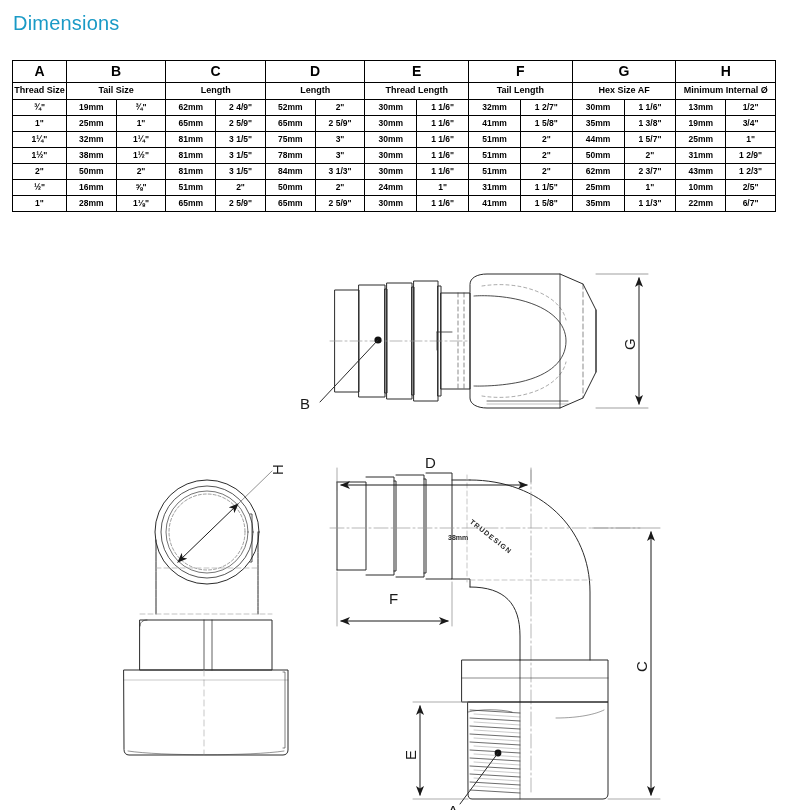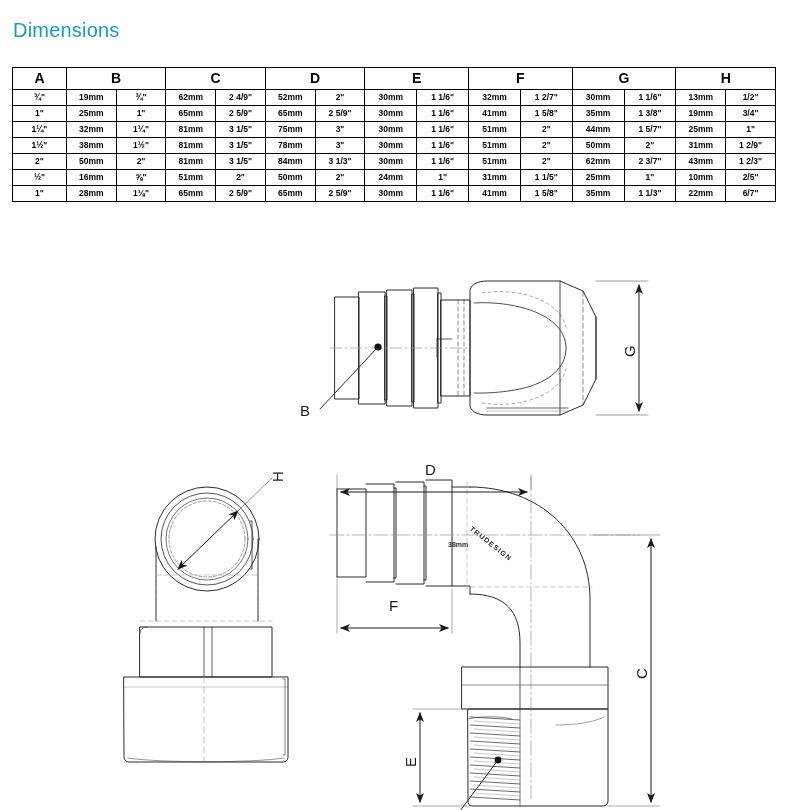--- a/index.html
+++ b/index.html
@@ -1,21 +1,21 @@
 <!DOCTYPE html>
 <html><head>
 <meta charset="utf-8">
 <style>
   html,body{margin:0;padding:0;background:#ffffff;}
   body{
     width:788px;height:810px;position:relative;overflow:hidden;
     font-family:"Liberation Sans", sans-serif;
     color:#000;
   }
-  #page{position:absolute;left:0;top:7px;width:788px;height:662px;}
+  #page{position:absolute;left:0;top:0;width:788px;height:662px;}
 
   
   .page-title{
     position:absolute;left:13px;top:12px;
     font-size:20px;font-weight:400;letter-spacing:.2px;
     color:#1a9ac6;
     font-family:"Liberation Sans", sans-serif;
   }
 
   
@@ -107,20 +107,30 @@
       <tr class="letters">
         <th>A</th>
         <th colspan="2">B</th>
         <th colspan="2">C</th>
         <th colspan="2">D</th>
         <th colspan="2">E</th>
         <th colspan="2">F</th>
         <th colspan="2">G</th>
         <th colspan="2">H</th>
       </tr>
+      <tr class="subhead">
+        <td>Thread Size</td>
+        <td colspan="2">Tail Size</td>
+        <td colspan="2">Length</td>
+        <td colspan="2">Length</td>
+        <td colspan="2">Thread Length</td>
+        <td colspan="2">Tail Length</td>
+        <td colspan="2">Hex Size AF</td>
+        <td colspan="2">Minimum Internal Ø</td>
+      </tr>
     </thead>
     <tbody id="table-body">
         <tr class="data">
           <td>¾"</td>
           <td>19mm</td>
           <td>¾"</td>
           <td>62mm</td>
           <td>2 4/9"</td>
           <td>52mm</td>
           <td>2"</td>

